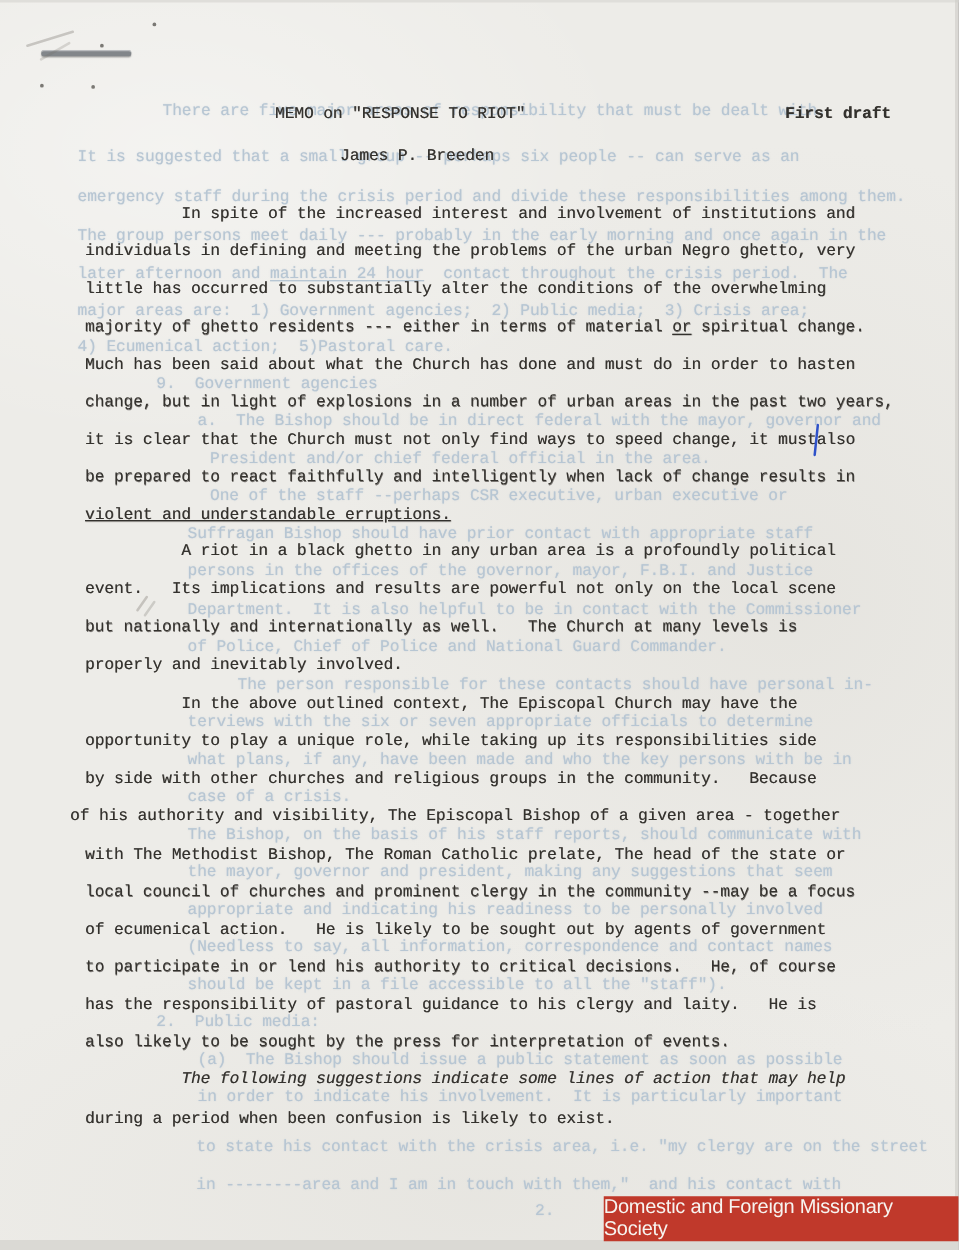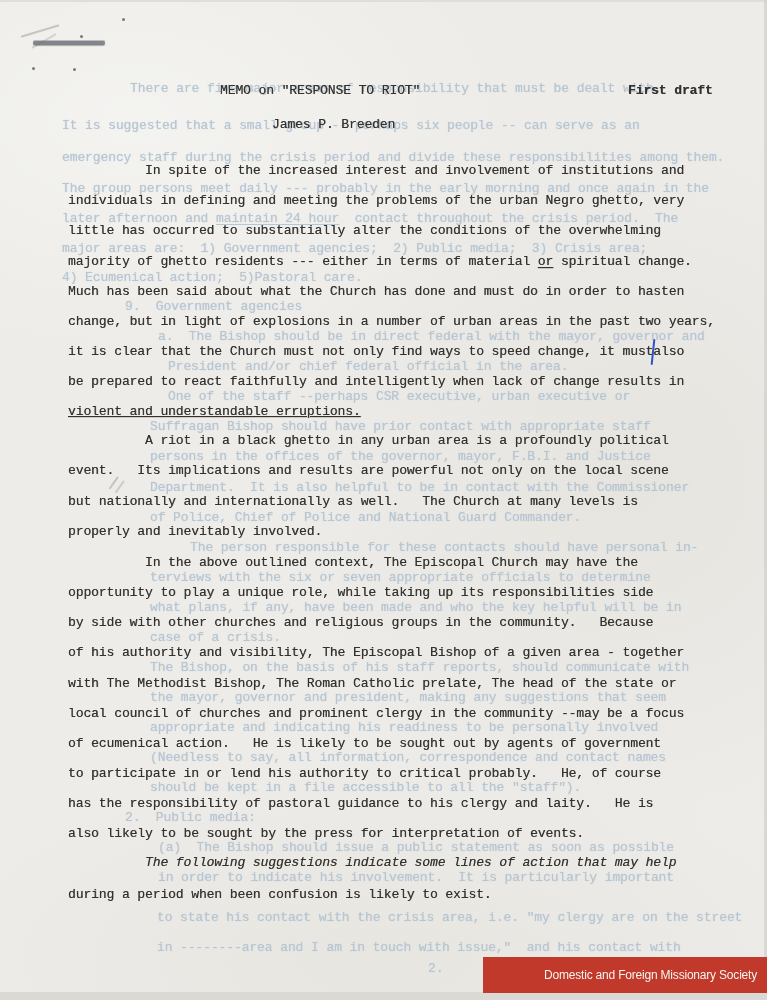--- a/index.html
+++ b/index.html
@@ -20,21 +20,21 @@
   .draft-line{left:628px;top:84px;font-weight:bold;}
   .author-line{left:272px;top:118px;}
   .pen-mark{display:inline-block;width:0;position:relative;}
   .pen-mark::after{content:"";position:absolute;left:-1px;top:-16px;width:2px;height:26px;
     background:var(--pen,#2f52c9);transform:rotate(6deg);border-radius:1px;}
   .watermark{
     position:absolute;right:0;top:957px;height:36px;width:284px;
     display:flex;align-items:center;justify-content:flex-end;
     padding-right:10px;box-sizing:border-box;
     font-family:"Liberation Sans","DejaVu Sans",sans-serif;
-    font-size:12px;letter-spacing:-0.2px;margin-left:48px;
+    font-size:16px;letter-spacing:-0.2px;margin-left:48px;
   }
   .staple{position:absolute;left:33px;top:40px;width:72px;height:5px;background:#82868a;
     border-radius:2px;box-shadow:0 1px 1px rgba(60,60,60,.4), inset 0 1px 0 rgba(255,255,255,.45);}
   .dot{position:absolute;width:3px;height:3px;border-radius:50%;background:#5c5a55;opacity:.8;}
   .dot.d1{left:122px;top:18px;} .dot.d2{left:80px;top:35px;}
   .dot.d3{left:32px;top:67px;}  .dot.d4{left:73px;top:68px;}
   .pencil{position:absolute;height:1.5px;background:rgba(112,107,100,.32);border-radius:1px;}
   .pencil.p1{left:20px;top:30px;width:40px;transform:rotate(-17deg);}
   .pencil.p2{left:30px;top:40px;width:28px;transform:rotate(-30deg);opacity:.7;}
   .pencil.p3{left:106px;top:482px;width:15px;transform:rotate(-55deg);}
@@ -71,32 +71,32 @@
       <div class="line ghost" style="left: 125px; top: 300px;"><span>9.  Government agencies</span></div>
       <div class="line ghost" style="left: 158px; top: 330px;"><span>a.  The Bishop should be in direct federal with the mayor, governor and</span></div>
       <div class="line ghost" style="left: 168px; top: 360px;"><span>President and/or chief federal official in the area.</span></div>
       <div class="line ghost" style="left: 168px; top: 390px;"><span>One of the staff --perhaps CSR executive, urban executive or</span></div>
       <div class="line ghost" style="left: 150px; top: 420px;"><span>Suffragan Bishop should have prior contact with appropriate staff</span></div>
       <div class="line ghost" style="left: 150px; top: 450px;"><span>persons in the offices of the governor, mayor, F.B.I. and Justice</span></div>
       <div class="line ghost" style="left: 150px; top: 481px;"><span>Department.  It is also helpful to be in contact with the Commissioner</span></div>
       <div class="line ghost" style="left: 150px; top: 511px;"><span>of Police, Chief of Police and National Guard Commander.</span></div>
       <div class="line ghost" style="left: 142px; top: 541px; margin-left: 48px;"><span>The person responsible for these contacts should have personal in-</span></div>
       <div class="line ghost" style="left: 150px; top: 571px;"><span>terviews with the six or seven appropriate officials to determine</span></div>
-      <div class="line ghost" style="left: 150px; top: 601px;"><span>what plans, if any, have been made and who the key helpful will be in</span></div>
+      <div class="line ghost" style="left: 150px; top: 601px;"><span>what plans, if any, have been made and who the key persons with be in</span></div>
       <div class="line ghost" style="left: 150px; top: 631px;"><span>case of a crisis.</span></div>
       <div class="line ghost" style="left: 150px; top: 661px;"><span>The Bishop, on the basis of his staff reports, should communicate with</span></div>
       <div class="line ghost" style="left: 150px; top: 691px;"><span>the mayor, governor and president, making any suggestions that seem</span></div>
       <div class="line ghost" style="left: 150px; top: 721px;"><span>appropriate and indicating his readiness to be personally involved</span></div>
       <div class="line ghost" style="left: 150px; top: 751px;"><span>(Needless to say, all information, correspondence and contact names</span></div>
       <div class="line ghost" style="left: 150px; top: 781px;"><span>should be kept in a file accessible to all the "staff").</span></div>
       <div class="line ghost" style="left: 125px; top: 811px;"><span>2.  Public media:</span></div>
       <div class="line ghost" style="left: 158px; top: 841px;"><span>(a)  The Bishop should issue a public statement as soon as possible</span></div>
       <div class="line ghost" style="left: 158px; top: 871px;"><span>in order to indicate his involvement.  It is particularly important</span></div>
       <div class="line ghost" style="left: 157px; top: 911px;"><span>to state his contact with the crisis area, i.e. "my clergy are on the street</span></div>
-      <div class="line ghost" style="left: 157px; top: 941px;"><span>in --------area and I am in touch with issue,"  and his contact with</span></div>
+      <div class="line ghost" style="left: 157px; top: 941px;"><span>in --------area and I am in touch with them,"  and his contact with</span></div>
       <div class="line ghost" style="left: 428px; top: 962px;"><span>2.</span></div>
     </div>
 
   <div id="ink-layer">
     <div class="line ink title-line">MEMO on "RESPONSE TO RIOT"</div>
     <div class="line ink draft-line">First draft</div>
     <div class="line ink author-line">James P. Breeden</div>
   <div class="line ink" style="left: 68px; top: 164px;"><span>          In spite of the increased interest and involvement of institutions and</span></div>
       <div class="line ink" style="left: 68px; top: 194px;"><span>individuals in defining and meeting the problems of the urban Negro ghetto, very</span></div>
       <div class="line ink" style="left: 68px; top: 224px;"><span>little has occurred to substantially alter the conditions of the overwhelming</span></div>
@@ -106,25 +106,25 @@
       <div class="line ink" style="left: 68px; top: 345px;"><span>it is clear that the Church must not only find ways to speed change, it must</span><span class="pen-mark"></span><span>also</span></div>
       <div class="line ink" style="left: 68px; top: 375px;"><span>be prepared to react faithfully and intelligently when lack of change results in</span></div>
       <div class="line ink" style="left: 68px; top: 405px; text-decoration: underline;"><span>violent and understandable erruptions.</span></div>
       <div class="line ink" style="left: 68px; top: 434px; text-align: right;"><span>          A riot in a black ghetto in any urban area is a profoundly political</span></div>
       <div class="line ink" style="left: 68px; top: 464px;"><span>event.   Its implications and results are powerful not only on the local scene</span></div>
       <div class="line ink" style="left: 68px; top: 495px;"><span>but nationally and internationally as well.   The Church at many levels is</span></div>
       <div class="line ink" style="left: 68px; top: 525px;"><span>properly and inevitably involved.</span></div>
       <div class="line ink" style="left: 68px; top: 556px; text-align: right;"><span>          In the above outlined context, The Episcopal Church may have the</span></div>
       <div class="line ink" style="left: 68px; top: 586px;"><span>opportunity to play a unique role, while taking up its responsibilities side</span></div>
       <div class="line ink" style="left: 68px; top: 616px;"><span>by side with other churches and religious groups in the community.   Because</span></div>
-      <div class="line ink" style="left: 68px; top: 646px;"><span>of his authority and visibility, The Episcopal Bishop of a given area - together</span></div>
+      <div class="line ink" style="left: 56px; top: 646px;"><span>of his authority and visibility, The Episcopal Bishop of a given area - together</span></div>
       <div class="line ink" style="left: 68px; top: 677px;"><span>with The Methodist Bishop, The Roman Catholic prelate, The head of the state or</span></div>
       <div class="line ink" style="left: 68px; top: 707px;"><span>local council of churches and prominent clergy in the community --may be a focus</span></div>
       <div class="line ink" style="left: 68px; top: 737px;"><span>of ecumenical action.   He is likely to be sought out by agents of government</span></div>
-      <div class="line ink" style="left: 68px; top: 767px;"><span>to participate in or lend his authority to critical probably.   He, of course</span></div>
+      <div class="line ink" style="left: 68px; top: 767px;"><span>to participate in or lend his authority to critical decisions.   He, of course</span></div>
       <div class="line ink" style="left: 68px; top: 797px;"><span>has the responsibility of pastoral guidance to his clergy and laity.   He is</span></div>
       <div class="line ink" style="left: 68px; top: 827px;"><span>also likely to be sought by the press for interpretation of events.</span></div>
       <div class="line ink" style="left: 68px; top: 856px; font-style: italic;"><span>          The following suggestions indicate some lines of action that may help</span></div>
       <div class="line ink" style="left: 68px; top: 888px;"><span>during a period when been confusion is likely to exist.</span></div>
     </div>
 
   <div class="edge-bottom"></div>
   <div class="watermark" style="background: rgb(192, 57, 43); color: rgb(247, 244, 240);">Domestic and Foreign Missionary Society</div>
 </div>
 

